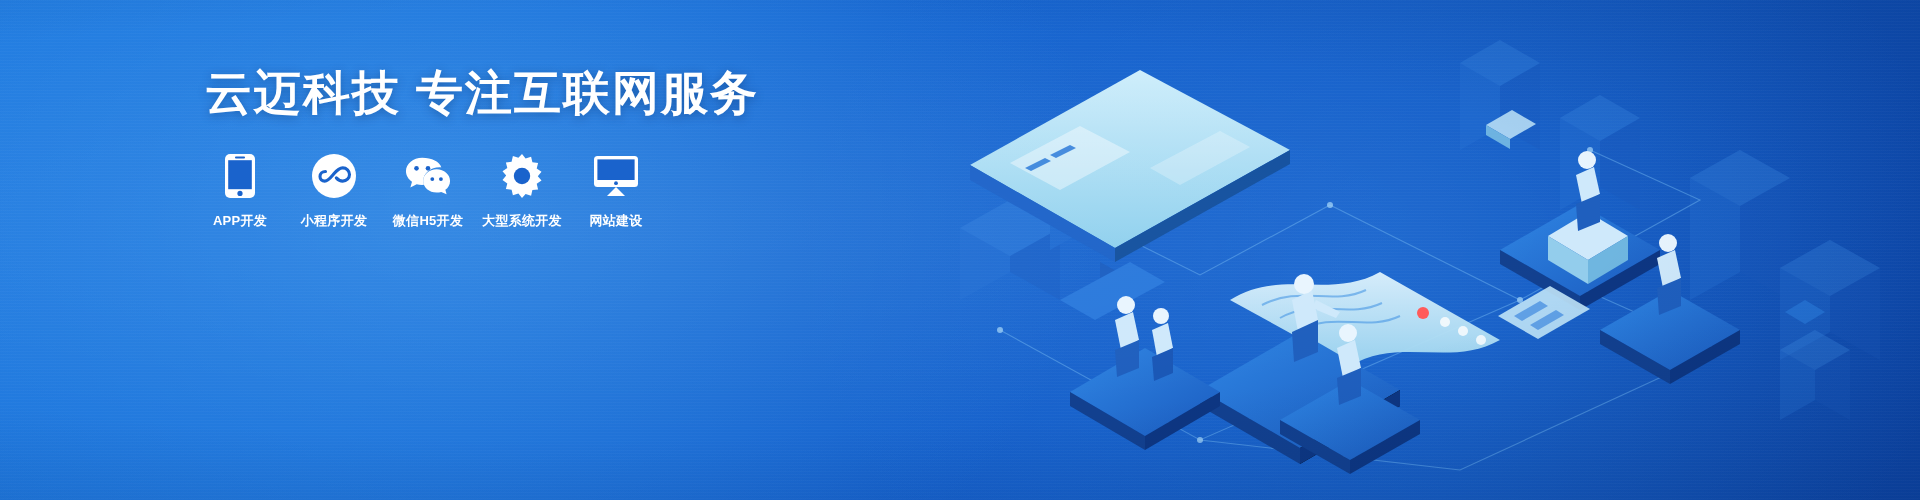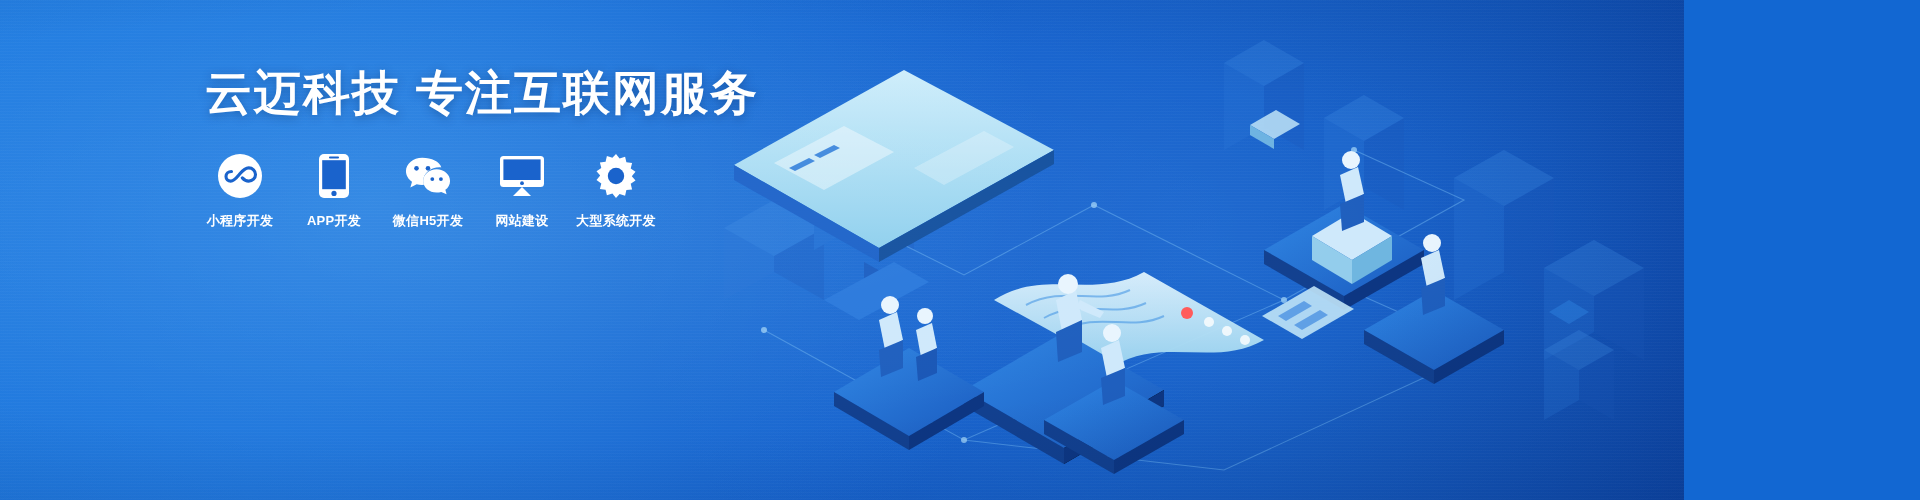--- a/index.html
+++ b/index.html
@@ -4,21 +4,21 @@
 <style>
   * { margin:0; padding:0; box-sizing:border-box; }
   html,body { width:1920px; height:500px; overflow:hidden; }
   body {
     font-family:"Liberation Sans","DejaVu Sans",sans-serif;
     background:#1267d2;
   }
 
   .banner {
     position:relative;
-    width:1684px; height:500px;
+    width:1920px; height:500px;
     overflow:hidden;
     background:
       radial-gradient(1100px 780px at 22% 40%, rgba(60,150,235,0.55) 0%, rgba(28,108,212,0.0) 62%),
       radial-gradient(900px 700px at 72% 52%, rgba(44,126,226,0.45) 0%, rgba(20,92,196,0.0) 65%),
       linear-gradient(118deg, #1f7ae0 0%, #1a6fd8 26%, #155fca 55%, #1053bb 78%, #0c44a6 100%);
   }
   
   .scanlines {
     position:absolute; inset:0;
     background:repeating-linear-gradient(to bottom,
@@ -282,71 +282,71 @@
 
   <div class="content">
 
     <h1 class="headline">云迈科技 专注互联网服务</h1>
 
 
     <div class="services">
 
       <div class="service">
         <span class="glyph">
-          <svg width="44" height="44" viewBox="0 0 44 44">
-            <circle cx="22" cy="22" r="22"></circle>
-            <path d="M13.5 17.5c-3.2 0-5.5 2.2-5.5 5 0 2.6 2 4.6 4.7 4.6 3.6 0 5.7-3.1 8.6-6.6 2.9-3.5 5.3-6.6 9.4-6.6 3.8 0 6.8 2.9 6.8 6.6 0 3.8-3 6.6-6.8 6.6-2.7 0-4.7-1.3-6.4-3.2" fill="none" stroke="#1a63cc" stroke-width="3.1" stroke-linecap="round"></path>
-          </svg>
-        </span>
-        <span class="caption">小程序开发</span>
-      </div>
-
-      <div class="service">
-        <span class="glyph">
           <svg width="30" height="44" viewBox="0 0 30 44">
             <rect x="0" y="0" width="30" height="44" rx="5" ry="5"></rect>
             <rect x="3.2" y="6.2" width="23.6" height="29" fill="#1a63cc"></rect>
             <rect x="10" y="2.6" width="10" height="1.8" rx="0.9" fill="#1a63cc"></rect>
             <circle cx="15" cy="39.4" r="2.6" fill="#1a63cc"></circle>
           </svg>
         </span>
         <span class="caption">APP开发</span>
+      </div>
+
+      <div class="service">
+        <span class="glyph">
+          <svg width="44" height="44" viewBox="0 0 44 44">
+            <circle cx="22" cy="22" r="22"></circle>
+            <path d="M13.5 17.5c-3.2 0-5.5 2.2-5.5 5 0 2.6 2 4.6 4.7 4.6 3.6 0 5.7-3.1 8.6-6.6 2.9-3.5 5.3-6.6 9.4-6.6 3.8 0 6.8 2.9 6.8 6.6 0 3.8-3 6.6-6.8 6.6-2.7 0-4.7-1.3-6.4-3.2" fill="none" stroke="#1a63cc" stroke-width="3.1" stroke-linecap="round"></path>
+          </svg>
+        </span>
+        <span class="caption">小程序开发</span>
       </div>
 
       <div class="service">
         <span class="glyph">
           <svg width="48" height="42" viewBox="0 0 48 42">
             <path d="M18 2C8.6 2 1 8.3 1 16.1c0 4.4 2.5 8.3 6.3 10.9L5.6 33l6.6-3.4c1.8.5 3.7.7 5.8.7.6 0 1.3 0 1.9-.1-.5-1.3-.8-2.7-.8-4.2 0-7.8 7.6-14.1 17-14.1.6 0 1.2 0 1.8.1C36.2 6.2 27.9 2 18 2z"></path>
             <circle cx="12" cy="13" r="2.4" fill="#1a63cc"></circle>
             <circle cx="24" cy="13" r="2.4" fill="#1a63cc"></circle>
             <path d="M47 26.1C47 19.5 40.8 14 33 14s-14 5.5-14 12.1c0 6.7 6.2 12.1 14 12.1 1.7 0 3.3-.2 4.8-.6L43.4 40l-1.3-4.6c3-2.2 4.9-5.5 4.9-9.3z"></path>
             <circle cx="28.5" cy="24.2" r="2" fill="#1a63cc"></circle>
             <circle cx="37.5" cy="24.2" r="2" fill="#1a63cc"></circle>
           </svg>
         </span>
         <span class="caption">微信H5开发</span>
       </div>
 
       <div class="service">
         <span class="glyph">
+          <svg width="44" height="44" viewBox="0 0 44 44">
+            <path d="M22 0l3.6 4.4 5.5-1.7 1.3 5.6 5.7.7-1.4 5.6 4.8 3.2-3.7 4.4 3.7 4.4-4.8 3.2 1.4 5.6-5.7.7-1.3 5.6-5.5-1.7L22 44l-3.6-4.4-5.5 1.7-1.3-5.6-5.7-.7 1.4-5.6L2.5 26l3.7-4.4-3.7-4.4 4.8-3.2L5.9 8.4l5.7-.7 1.3-5.6 5.5 1.7z"></path>
+            <circle cx="22" cy="22" r="8.2" fill="#1a63cc"></circle>
+          </svg>
+        </span>
+        <span class="caption">大型系统开发</span>
+      </div>
+
+      <div class="service">
+        <span class="glyph">
           <svg width="44" height="40" viewBox="0 0 44 40">
             <rect x="0" y="0" width="44" height="31" rx="3.5" ry="3.5"></rect>
             <rect x="3.4" y="3.4" width="37.2" height="20.6" fill="#1a63cc"></rect>
             <circle cx="22" cy="27.2" r="1.9" fill="#1a63cc"></circle>
             <polygon points="22,31 31,40 13,40"></polygon>
           </svg>
         </span>
         <span class="caption">网站建设</span>
       </div>
 
-      <div class="service">
-        <span class="glyph">
-          <svg width="44" height="44" viewBox="0 0 44 44">
-            <path d="M22 0l3.6 4.4 5.5-1.7 1.3 5.6 5.7.7-1.4 5.6 4.8 3.2-3.7 4.4 3.7 4.4-4.8 3.2 1.4 5.6-5.7.7-1.3 5.6-5.5-1.7L22 44l-3.6-4.4-5.5 1.7-1.3-5.6-5.7-.7 1.4-5.6L2.5 26l3.7-4.4-3.7-4.4 4.8-3.2L5.9 8.4l5.7-.7 1.3-5.6 5.5 1.7z"></path>
-            <circle cx="22" cy="22" r="8.2" fill="#1a63cc"></circle>
-          </svg>
-        </span>
-        <span class="caption">大型系统开发</span>
-      </div>
-
     </div>
   </div>
 </div>
 
 </body></html>

